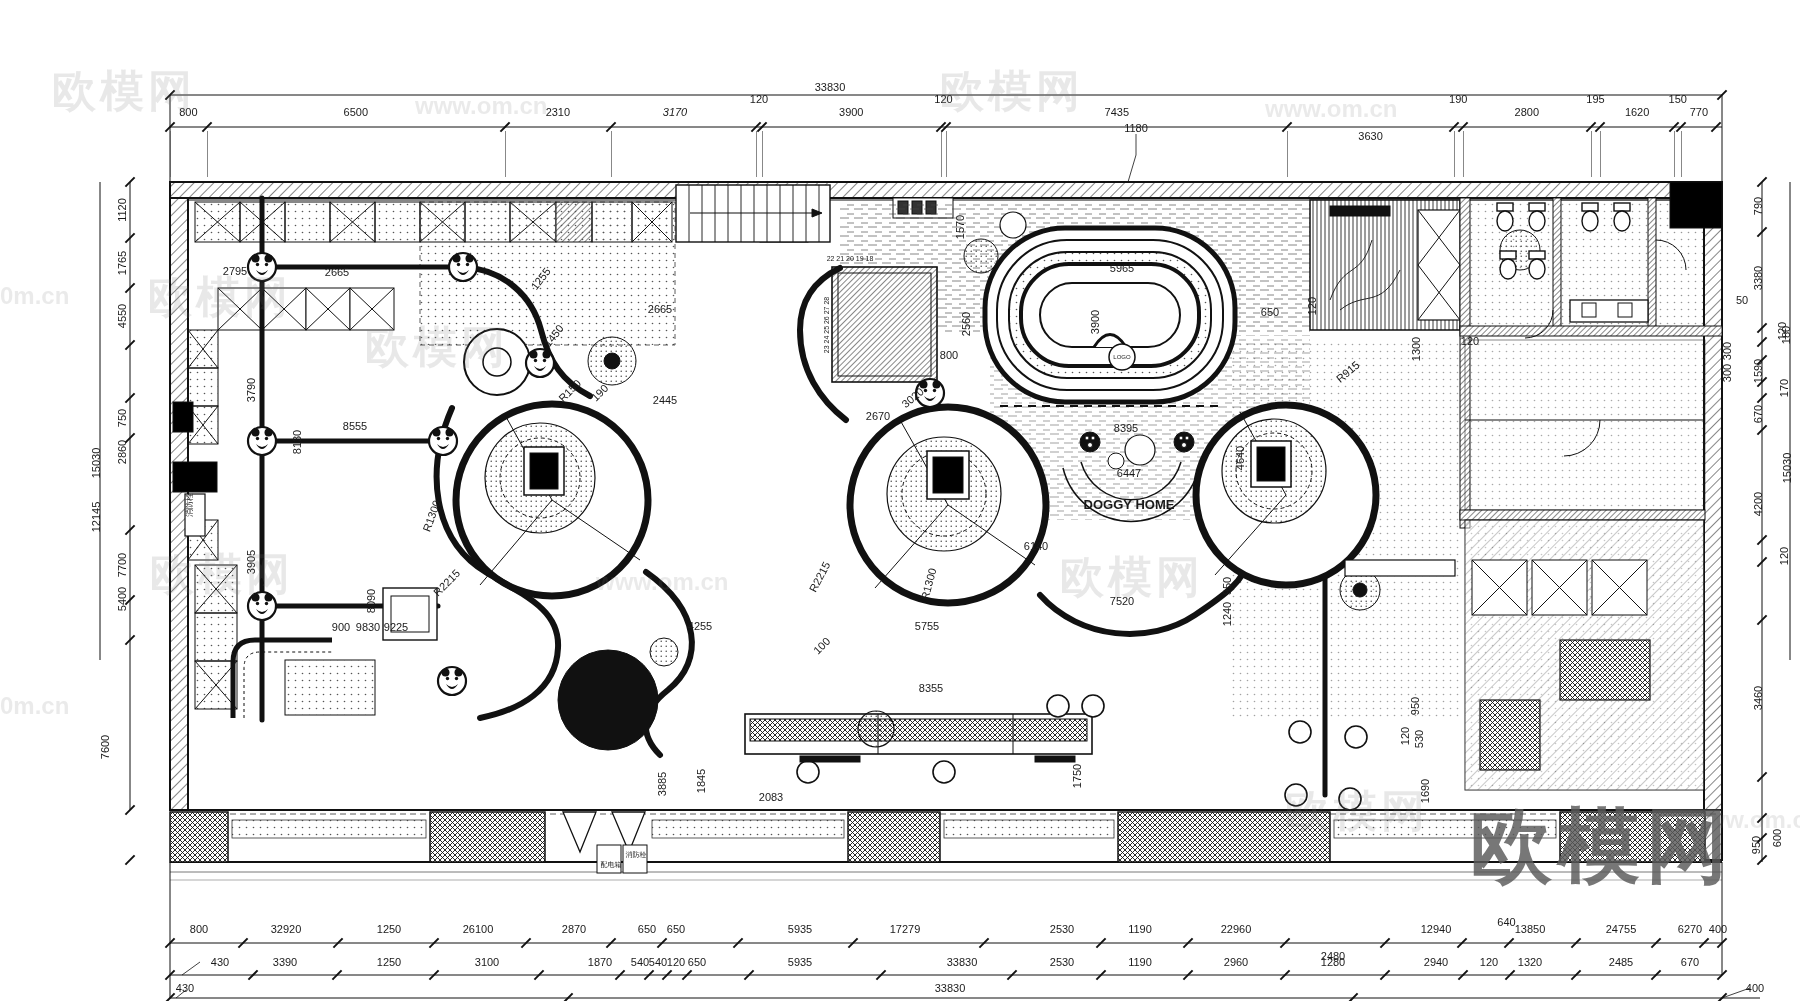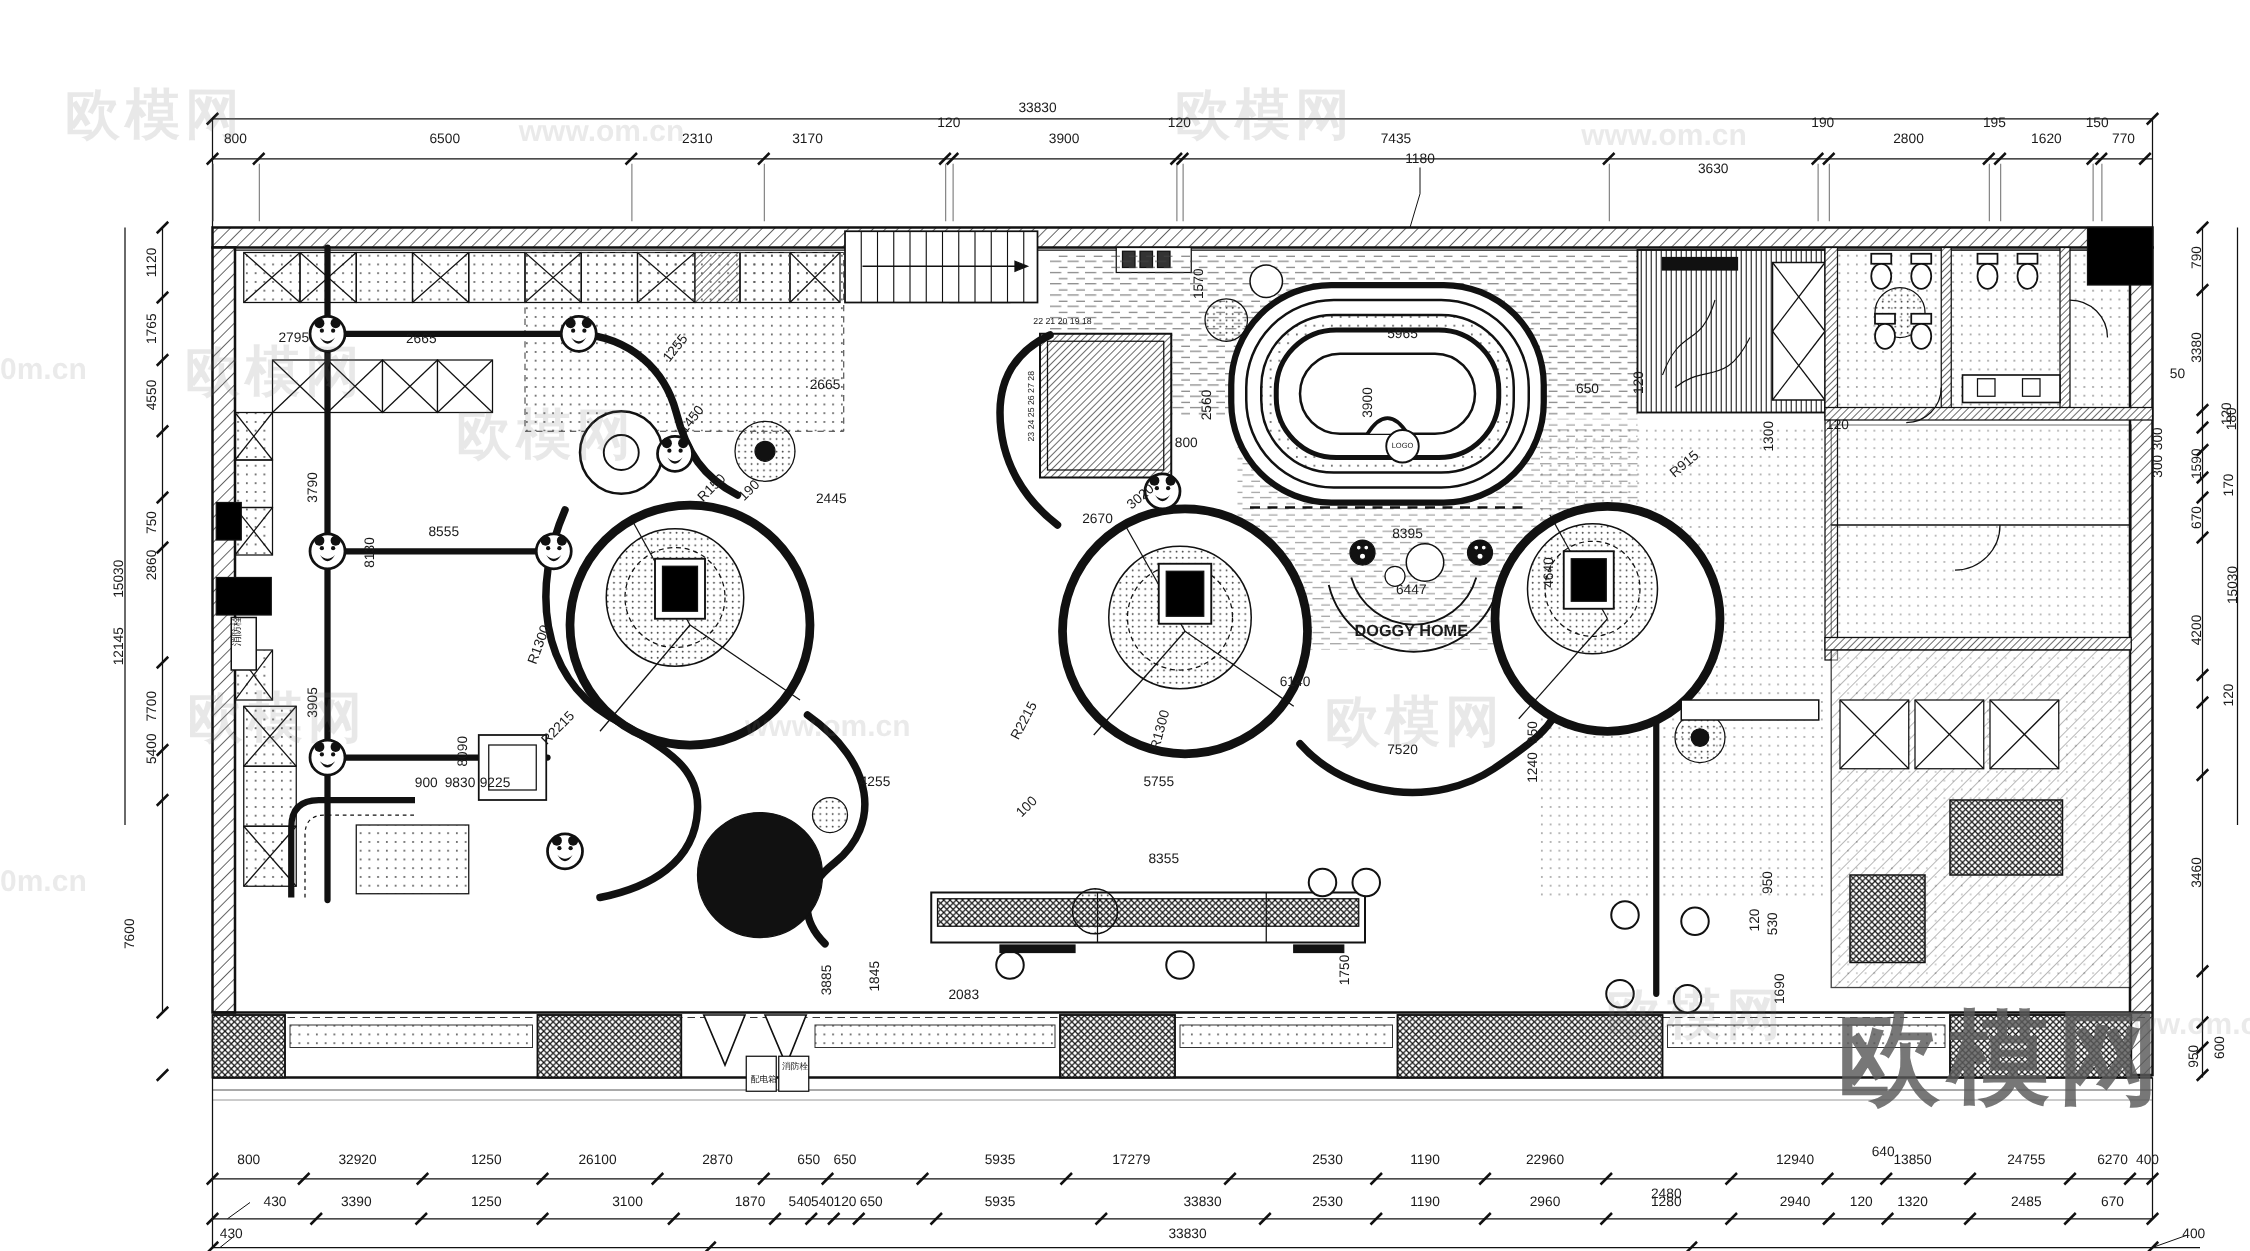--- a/index.html
+++ b/index.html
@@ -386,21 +386,21 @@
       <div class="tick" style="left: 170px; top: 127px;"></div>
       <div class="lbl" style="left: 188.351px; top: 112px; transform: translate(-50%, -50%);">800</div>
       <div class="ext" style="left: 170px; top: 131px; height: 46px;"></div>
       <div class="tick" style="left: 206.701px; top: 127px;"></div>
       <div class="lbl" style="left: 355.8px; top: 112px; transform: translate(-50%, -50%);">6500</div>
       <div class="ext" style="left: 206.701px; top: 131px; height: 46px;"></div>
       <div class="tick" style="left: 504.898px; top: 127px;"></div>
       <div class="lbl" style="left: 557.885px; top: 112px; transform: translate(-50%, -50%);">2310</div>
       <div class="ext" style="left: 504.898px; top: 131px; height: 46px;"></div>
       <div class="tick" style="left: 610.873px; top: 127px;"></div>
-      <div class="lbl" style="left: 646px; top: 112px; transform: translate(-50%, -50%);">3170</div>
+      <div class="lbl" style="left: 675px; top: 112px; transform: translate(-50%, -50%); font-style: italic;">3170</div>
       <div class="ext" style="left: 610.873px; top: 131px; height: 46px;"></div>
       <div class="tick" style="left: 756.301px; top: 127px;"></div>
       <div class="lbl" style="left: 759.054px; top: 99px; transform: translate(-50%, -50%);">120</div>
       <div class="ext" style="left: 756.301px; top: 131px; height: 46px;"></div>
       <div class="tick" style="left: 761.806px; top: 127px;"></div>
       <div class="lbl" style="left: 851.265px; top: 112px; transform: translate(-50%, -50%);">3900</div>
       <div class="ext" style="left: 761.806px; top: 131px; height: 46px;"></div>
       <div class="tick" style="left: 940.724px; top: 127px;"></div>
       <div class="lbl" style="left: 943.477px; top: 99px; transform: translate(-50%, -50%);">120</div>
       <div class="ext" style="left: 940.724px; top: 131px; height: 46px;"></div>
@@ -470,21 +470,21 @@
       <div class="tick" style="left: 1655.5px; top: 943px;"></div>
       <div class="lbl" style="left: 1718px; top: 929px; transform: translate(-50%, -50%);">400</div>
       <div class="tick" style="left: 1704px; top: 943px;"></div>
       <div class="tick" style="left: 170px; top: 943px;"></div>
       <div class="tick" style="left: 1722px; top: 943px;"></div>
       <div class="lbl" style="left: 220px; top: 962px; transform: translate(-50%, -50%);">430</div>
       <div class="lbl" style="left: 285px; top: 962px; transform: translate(-50%, -50%);">3390</div>
       <div class="tick" style="left: 252.5px; top: 975px;"></div>
       <div class="lbl" style="left: 389px; top: 962px; transform: translate(-50%, -50%);">1250</div>
       <div class="tick" style="left: 337px; top: 975px;"></div>
-      <div class="lbl" style="left: 502px; top: 962px; transform: translate(-50%, -50%);">3100</div>
+      <div class="lbl" style="left: 487px; top: 962px; transform: translate(-50%, -50%);">3100</div>
       <div class="tick" style="left: 433.5px; top: 975px;"></div>
       <div class="lbl" style="left: 600px; top: 962px; transform: translate(-50%, -50%);">1870</div>
       <div class="tick" style="left: 539px; top: 975px;"></div>
       <div class="lbl" style="left: 640px; top: 962px; transform: translate(-50%, -50%);">540</div>
       <div class="tick" style="left: 620px; top: 975px;"></div>
       <div class="lbl" style="left: 658px; top: 962px; transform: translate(-50%, -50%);">540</div>
       <div class="tick" style="left: 649px; top: 975px;"></div>
       <div class="lbl" style="left: 676px; top: 962px; transform: translate(-50%, -50%);">120</div>
       <div class="tick" style="left: 667px; top: 975px;"></div>
       <div class="lbl" style="left: 697px; top: 962px; transform: translate(-50%, -50%);">650</div>

